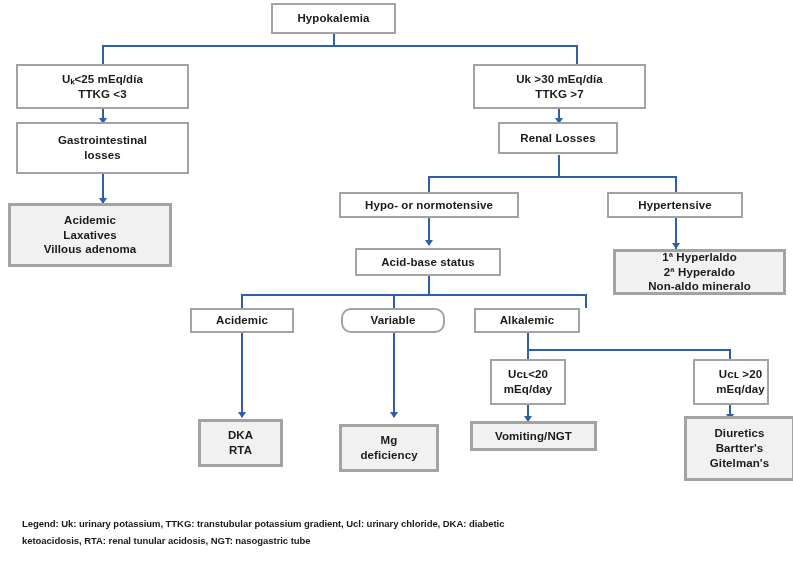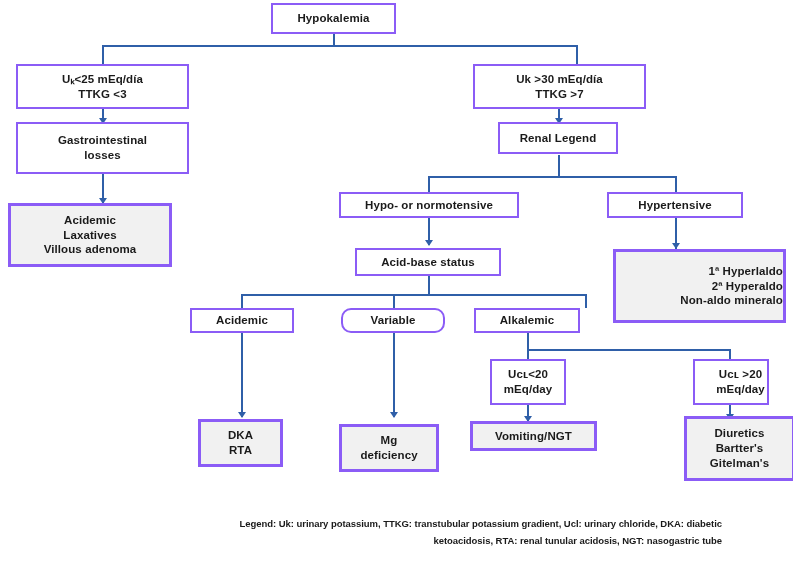--- a/index.html
+++ b/index.html
@@ -16,21 +16,21 @@
     width: 793px;
     height: 562px;
     background: #ffffff;
     overflow: hidden;
   }
 
   
   .node {
     position: absolute;
     box-sizing: border-box;
-    border: 2px solid #8b5cf6;
+    border: 2px solid #a3a3a3;
     background: #ffffff;
     color: #1a1a1a;
     font-weight: bold;
     font-size: 11.5px;
     line-height: 1.28;
     text-align: center;
     display: flex;
     align-items: center;
     justify-content: center;
     letter-spacing: 0.1px;
@@ -67,21 +67,20 @@
   #legend {
     position: absolute;
     left: 22px;
     top: 516px;
     width: 700px;
     font-size: 9.5px;
     font-weight: bold;
     line-height: 1.75;
     color: #1a1a1a;
     letter-spacing: -0.05px;
-    text-align: right;
   }
   #legend .lline { display: block; }
 </style>
 </head>
 <body>
 
 <div id="canvas">
 
   <div class="conn vline" style="left:333px; top:33px; height:13px;"></div>
   <div class="conn hline" style="left:103px; top:45px; width:475px;"></div>
@@ -150,36 +149,36 @@
 losses</span>
   </div>
 
   <div class="node shaded" style="left:8px; top:203px; width:164px; height:64px;">
     <span class="txt">Acidemic
 Laxatives
 Villous adenoma</span>
   </div>
 
   <div class="node" style="left:498px; top:122px; width:120px; height:32px;">
-    <span class="txt">Renal Legend</span>
+    <span class="txt">Renal Losses</span>
   </div>
 
   <div class="node" style="left:339px; top:192px; width:180px; height:26px;">
     <span class="txt">Hypo- or normotensive</span>
   </div>
 
   <div class="node" style="left:607px; top:192px; width:136px; height:26px;">
     <span class="txt">Hypertensive</span>
   </div>
 
   <div class="node" style="left:355px; top:248px; width:146px; height:28px;">
     <span class="txt">Acid-base status</span>
   </div>
 
-  <div class="node shaded" style="left:613px; top:249px; width:173px; height:74px;text-align:right;">
+  <div class="node shaded" style="left:613px; top:249px; width:173px; height:46px;">
     <span class="txt">1ª Hyperlaldo
 2ª Hyperaldo
 Non-aldo mineralo</span>
   </div>
 
   <div class="node" style="left:190px; top:308px; width:104px; height:25px;">
     <span class="txt">Acidemic</span>
   </div>
 
   <div class="node" style="left:341px; top:308px; width:104px; height:25px;border-radius:10px;">

